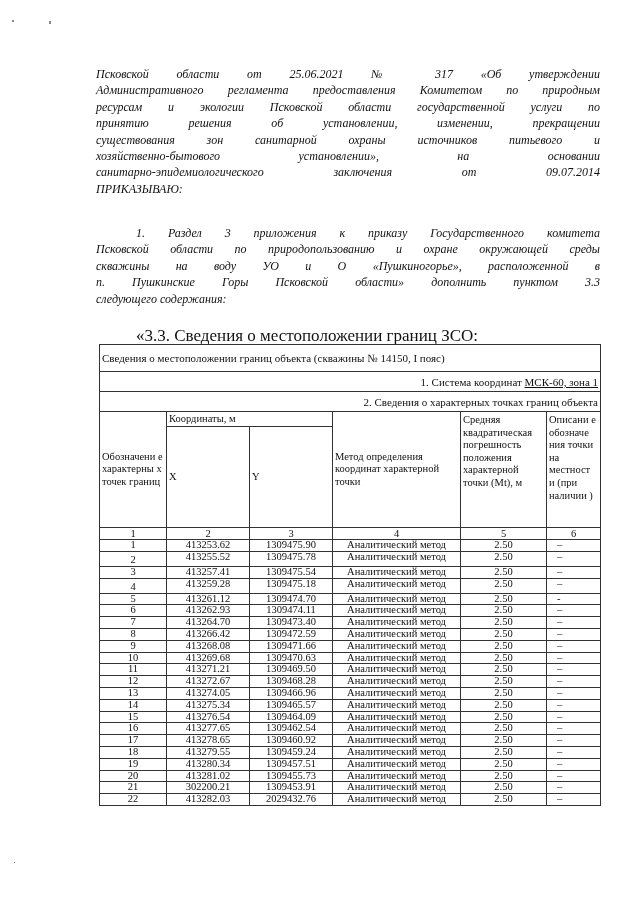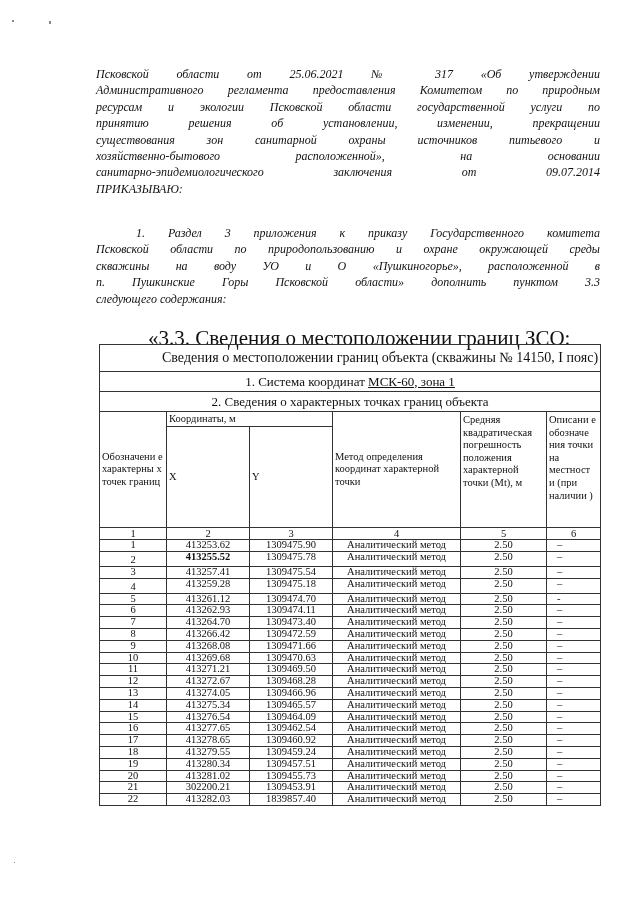--- a/index.html
+++ b/index.html
@@ -3,26 +3,26 @@
 <meta charset="utf-8">
 <style>
   html, body { margin: 0; padding: 0; background: #ffffff; }
   body { width: 640px; height: 905px; position: relative; overflow: hidden;
          font-family: "Liberation Serif", "DejaVu Serif", serif; color: #111; }
   .speck { position: absolute; background: #888; }
   .para { position: absolute; left: 96px; width: 504px; font-size: 12px; line-height: 16.4px; font-style: italic; }
   .line { display: block; text-align: justify; text-align-last: justify; white-space: nowrap; height: 16.4px; }
   .line.last { text-align-last: left; }
   .indent { padding-left: 40px; }
-  .heading33 { position: absolute; left: 148px; top: 326px; font-size: 21px; }
+  .heading33 { position: absolute; left: 136px; top: 326px; font-size: 17px; }
   table.zso { position: absolute; left: 99px; top: 344px; width: 501px; border-collapse: collapse;
               font-size: 10.5px; table-layout: fixed; }
   table.zso td { border: 1px solid #333; padding: 0 2px; vertical-align: middle; }
-  .title-row td { height: 26px; text-align: right; font-size: 14px; }
-  .info-row td { height: 19px; text-align: center; font-size: 13px; }
+  .title-row td { height: 26px; text-align: left; font-size: 11px; }
+  .info-row td { height: 19px; text-align: right; font-size: 11px; }
   .hdr td { line-height: 12.6px; }
   .hdr .coordhead { height: 14px; }
   .hdr .tall { height: 100px; }
   .colnums td { height: 11px; line-height: 11px; text-align: center; font-size: 10.5px; }
   .datarow td { height: 10.8px; line-height: 10.8px; text-align: center; font-size: 10.5px; padding: 0 2px; }
   .datarow td.dash { text-align: left; padding-left: 10px; }
   .datarow td.idx { vertical-align: bottom; }
   .u { text-decoration: underline; }
 </style>
 </head>
@@ -31,21 +31,21 @@
 <div class="speck" style="left:12px;top:20px;width:2px;height:2px;"></div>
 <div class="speck" style="left:49px;top:21px;width:2px;height:3px;"></div>
 <div class="speck" style="left:14px;top:862px;width:1px;height:1px;"></div>
 
 <div class="para" style="top:66px;">
   <span class="line">Псковской области от 25.06.2021 № 317 «Об утверждении</span>
   <span class="line">Административного регламента предоставления Комитетом по природным</span>
   <span class="line">ресурсам и экологии Псковской области государственной услуги по</span>
   <span class="line">принятию решения об установлении, изменении, прекращении</span>
   <span class="line">существования зон санитарной охраны источников питьевого и</span>
-  <span class="line">хозяйственно-бытового расположенной», на основании</span>
+  <span class="line">хозяйственно-бытового установлении», на основании</span>
   <span class="line">санитарно-эпидемиологического заключения от 09.07.2014</span>
   <span class="line last">ПРИКАЗЫВАЮ:</span>
 </div>
 
 <div class="para" style="top:225px;">
   <span class="line indent">1. Раздел 3 приложения к приказу Государственного комитета</span>
   <span class="line">Псковской области по природопользованию и охране окружающей среды</span>
   <span class="line">скважины на воду УО и О «Пушкиногорье», расположенной в</span>
   <span class="line">п. Пушкинские Горы Псковской области» дополнить пунктом 3.3</span>
   <span class="line last">следующего содержания:</span>
@@ -96,21 +96,21 @@
       <tr class="datarow">
     <td class="idx">1</td>
     <td>413253.62</td>
     <td>1309475.90</td>
     <td>Аналитический метод</td>
     <td>2.50</td>
     <td class="dash">–</td>
   </tr>
       <tr class="datarow">
     <td class="idx" style="height: 14px; vertical-align: bottom;">2</td>
-    <td style="height: 14px; vertical-align: top; font-weight: bold;">413255.52</td>
+    <td style="height: 14px; vertical-align: top;">413255.52</td>
     <td style="height: 14px; vertical-align: top;">1309475.78</td>
     <td style="height: 14px; vertical-align: top;">Аналитический метод</td>
     <td style="height: 14px; vertical-align: top;">2.50</td>
     <td class="dash" style="height: 14px; vertical-align: top;">–</td>
   </tr>
       <tr class="datarow">
     <td class="idx">3</td>
     <td>413257.41</td>
     <td>1309475.54</td>
     <td>Аналитический метод</td>
@@ -257,19 +257,19 @@
     <td class="idx">21</td>
     <td>302200.21</td>
     <td>1309453.91</td>
     <td>Аналитический метод</td>
     <td>2.50</td>
     <td class="dash">–</td>
   </tr>
       <tr class="datarow">
     <td class="idx">22</td>
     <td>413282.03</td>
-    <td>1839857.40</td>
+    <td>2029432.76</td>
     <td>Аналитический метод</td>
     <td>2.50</td>
     <td class="dash">–</td>
   </tr>
     </tbody>
 </table>
 
 </body></html>

